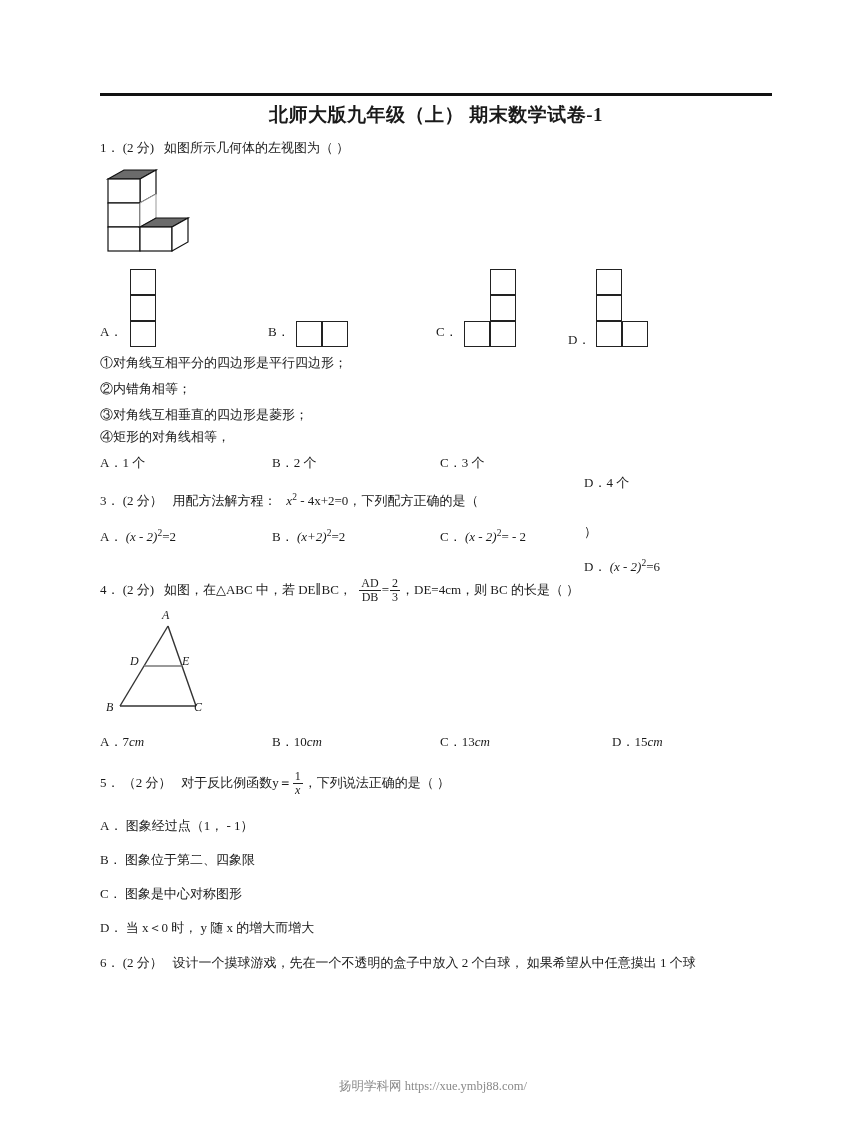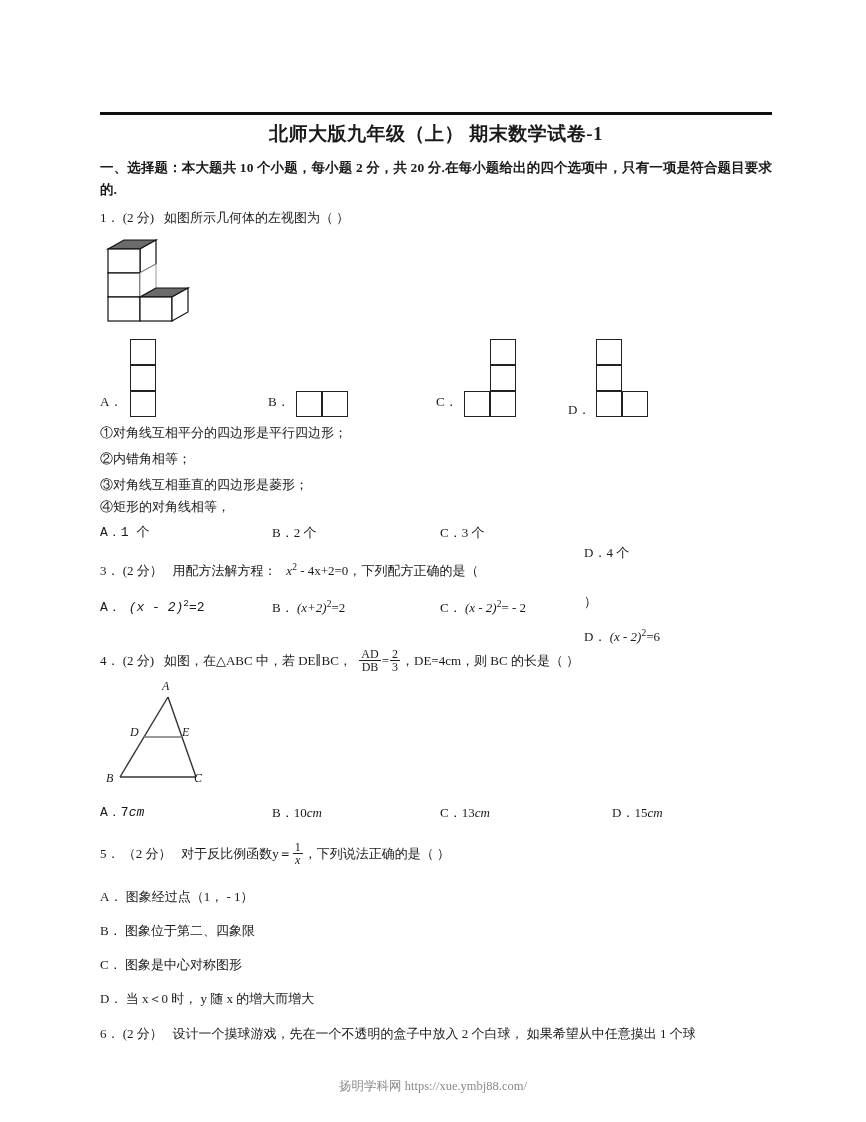--- a/index.html
+++ b/index.html
@@ -17,21 +17,21 @@
   }
   .page {
     position: absolute;
     left: 0; top: 0;
     width: 866px;
     height: 1122px;
   }
   .content {
     position: absolute;
     left: 100px;
-    top: 112px;
+    top: 93px;
     width: 672px;
   }
   .top-rule {
     width: 672px;
     height: 0;
     border-top: 3px solid #111;
     margin: 0 0 6px 0;
   }
   .doc-title {
     text-align: center;
@@ -63,21 +63,21 @@
   .opts {
     font-size: 13px;
     line-height: 1.6;
     position: relative;
   }
   .opt-row {
     display: flex;
     margin: 6px 0;
   }
   .opt-row > span { display: inline-block; }
-  .opt-a { width: 172px; font-family: Liberation Mono, monospace; }
+  .opt-a { width: 172px; }
   .opt-b { width: 168px; }
   .opt-c { width: 172px; }
   .opt-d { width: 150px; }
   .opt-block { margin: 6px 0; font-size: 13px; }
   .ital { font-style: italic; }
   .supn { font-size: 9.5px; vertical-align: super; }
   
   .frac {
     display: inline-flex;
     flex-direction: column;
@@ -134,21 +134,20 @@
 </head>
 <body>
 
 <div class="page">
   <div class="content">
 
     <div class="top-rule"></div>
 
     <div class="doc-title">北师大版九年级（上） 期末数学试卷-1</div>
 
-    <div class="section-head">一、选择题：本大题共 10 个小题，每小题 2 分，共 20 分.在每小题给出的四个选项中，只有一项是符合题目要求的.</div>
 
     <div class="q">
       <span>1．</span>
       <span>(2 分)</span>
       &nbsp;&nbsp;<span>如图所示几何体的左视图为（      ）</span>
     </div>
 
     <div class="fig-solid">
       <svg width="120" height="92" viewBox="0 0 120 92">
 

